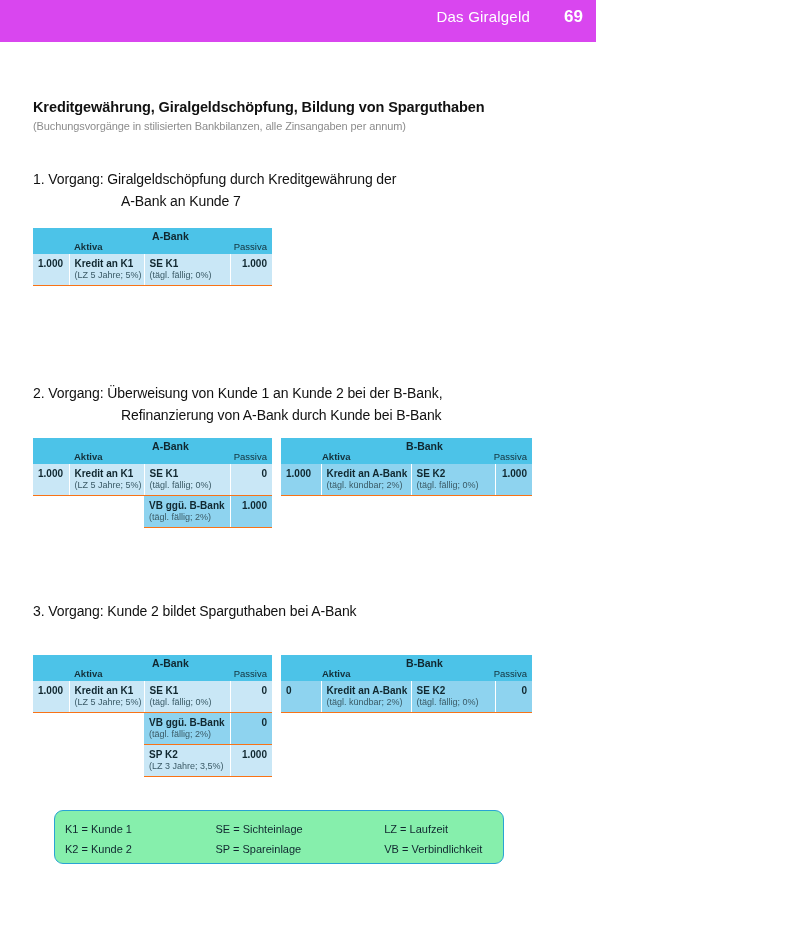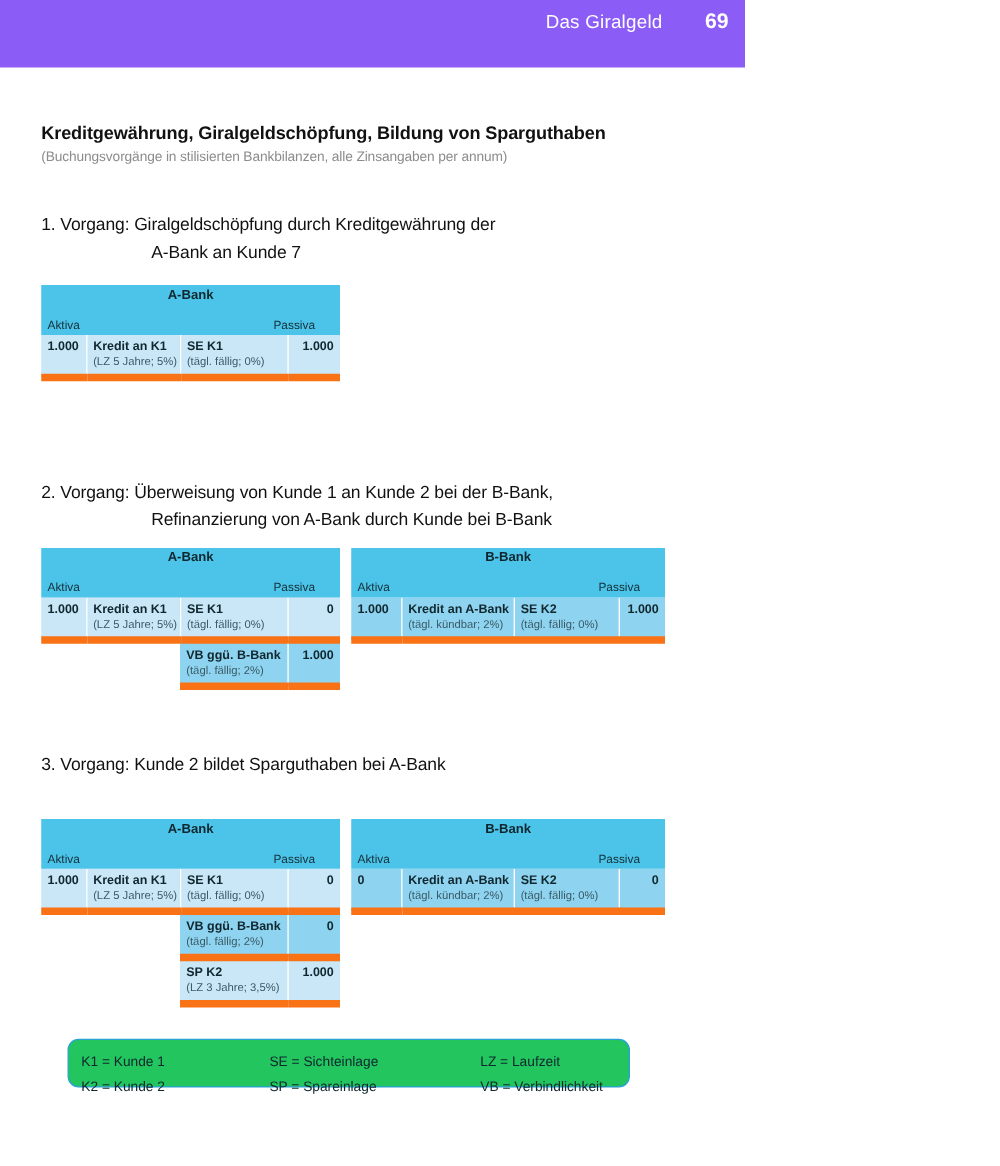--- a/index.html
+++ b/index.html
@@ -15,22 +15,22 @@
     color: #1a1a1a;
     overflow: hidden;
   }
 
   
   .header-bar {
     position: absolute;
     left: 0;
     top: 0;
     width: 596px;
-    height: 54px;
-    background: #8b5cf6;
+    height: 42px;
+    background: #d946ef;
     box-sizing: border-box;
   }
   .header-inner {
     position: absolute;
     right: 0;
     top: 7px;
     width: 596px;
     display: flex;
     justify-content: flex-end;
     align-items: baseline;
@@ -100,54 +100,56 @@
   .bal-table .bank-header-cell {
     background: #4cc3e8;
     color: #0c2933;
     height: 22px;
     padding: 0;
     position: relative;
     vertical-align: bottom;
   }
   .bank-header-inner {
     position: relative;
-    height: 40px;
+    height: 26px;
+    margin-left: 36px;
   }
   .bank-name {
     position: absolute;
     left: 0;
     right: 0;
     top: 2px;
     text-align: center;
     font-weight: bold;
     font-size: 10.5px;
     color: #10272f;
   }
   .hdr-aktiva {
     position: absolute;
     left: 5px;
     bottom: 2px;
     font-size: 9.5px;
     color: #13303a;
+    font-weight: bold;
   }
   .hdr-passiva {
     position: absolute;
-    right: 20px;
+    right: 5px;
     bottom: 2px;
     font-size: 9.5px;
     color: #13303a;
     padding-left: 20px;
   }
 
   .bal-table td.cell {
     background: #c9e7f6;
     vertical-align: top;
     padding: 4px 5px 5px 5px;
     border-right: 1px solid #ffffff;
-    border-bottom: 6px solid #f97316;
+    border-bottom: 1px solid #f97316;
   }
   .bal-table td.cell.dark {
     background: #8ed3ef;
   }
   .bal-table td.cell.empty {
     background: #ffffff;
     border-right: none;
     border-bottom: none;
   }
   .bal-table td.num {
@@ -171,24 +173,24 @@
     color: #3a5a66;
     white-space: nowrap;
     display: block;
     margin-top: 1px;
   }
 
   
   .legend-box {
     position: absolute;
     left: 54px;
-    top: 831px;
+    top: 810px;
     width: 450px;
-    height: 39px;
-    background: #22c55e;
+    height: 54px;
+    background: #86efac;
     border: 1.5px solid #29a3d4;
     border-radius: 9px;
     box-sizing: border-box;
   }
   .legend-grid {
     position: absolute;
     left: 10px;
     top: 8px;
     right: 10px;
     display: block;

